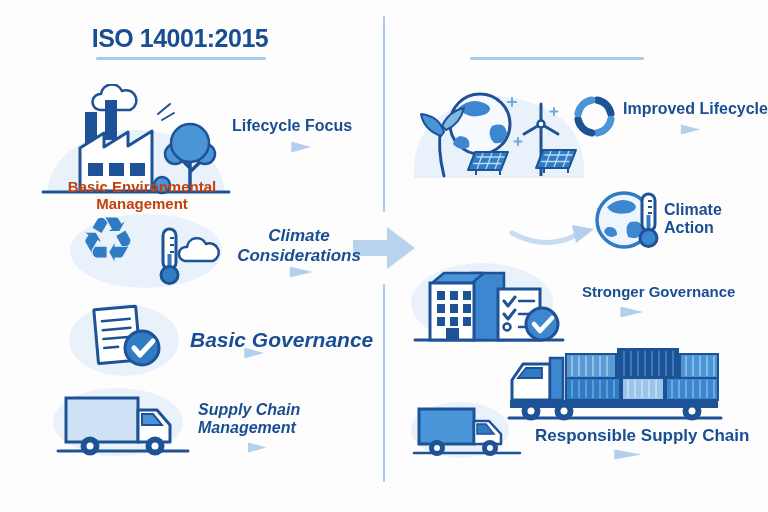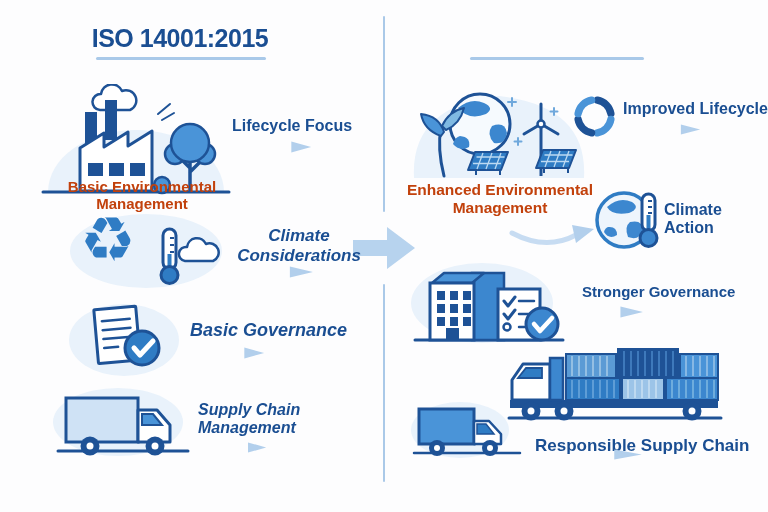--- a/index.html
+++ b/index.html
@@ -17,26 +17,26 @@
   .divider{position:absolute;left:383px;width:2px;background:#aac9e8;border-radius:1px;}
   .divider.top{top:16px;height:196px;}
   .divider.bot{top:284px;height:198px;}
   .caption{position:absolute;font-weight:700;color:#c2410c;}
   .cap-bem{left:24px;top:178px;width:236px;text-align:center;font-size:15px;}
   .cap-eem{left:402px;top:181px;width:196px;text-align:center;font-size:15.5px;line-height:1.15;}
   .ann{position:absolute;font-weight:700;color:#1a4e92;}
   .ann.it{font-style:italic;}
   .ann-lifecycle{left:232px;top:117px;font-size:16px;white-space:nowrap;}
   .ann-climate{left:228px;top:226px;width:142px;font-size:17px;line-height:1.15;text-align:center;}
-  .ann-gov{left:190px;top:320px;font-size:18px;white-space:nowrap;}
+  .ann-gov{left:190px;top:328px;font-size:21px;white-space:nowrap;}
   .ann-supply{left:198px;top:401px;width:118px;font-size:16px;line-height:1.15;}
   .ann-improved{left:623px;top:100px;font-size:16px;white-space:nowrap;}
   .ann-climact{left:664px;top:201px;width:72px;font-size:16px;line-height:1.15;}
   .ann-stronger{left:558px;top:283px;font-size:15px;white-space:nowrap;margin-left:24px;}
-  .ann-responsible{left:535px;top:436px;font-size:17px;white-space:nowrap;}
+  .ann-responsible{left:535px;top:426px;font-size:17px;white-space:nowrap;}
   svg.icon{position:absolute;display:block;}
   .factory-svg{left:38px;top:84px;width:196px;height:112px;}
   .blob2{position:absolute;left:70px;top:214px;width:152px;height:74px;background:#e9f2fb;border-radius:50%;}
   .recycle{position:absolute;left:80px;top:209px;font-size:62px;line-height:1;color:#2f7cc4;font-weight:400;}
   .thermo-svg{left:156px;top:226px;width:27px;height:60px;}
   .cloud-svg{left:176px;top:234px;width:46px;height:30px;}
   .doc-svg{left:68px;top:300px;width:118px;height:76px;}
   .truck-svg{left:52px;top:384px;width:142px;height:76px;}
   .globeren-svg{left:408px;top:86px;width:182px;height:94px;}
   .cycle-svg{left:571px;top:93px;width:47px;height:47px;}
@@ -169,21 +169,20 @@
       <path d="M4,20 L11,2 H44 L37,20 Z" fill="#2f7cc4" stroke="#1e5296" stroke-width="2" stroke-linejoin="round"></path>
       <path d="M12.5,7 h28 M9,13.5 h28 M19,3 l-6,16 M28,3 l-6,16 M37,3 l-6,16" stroke="#bcd9f2" stroke-width="1.3" fill="none"></path>
       <path d="M12,20 v5 M36,20 v5" stroke="#1e5296" stroke-width="2"></path>
     </g>
     <g transform="translate(124,62)">
       <path d="M4,20 L11,2 H44 L37,20 Z" fill="#2f7cc4" stroke="#1e5296" stroke-width="2" stroke-linejoin="round"></path>
       <path d="M12.5,7 h28 M9,13.5 h28 M19,3 l-6,16 M28,3 l-6,16 M37,3 l-6,16" stroke="#bcd9f2" stroke-width="1.3" fill="none"></path>
       <path d="M12,20 v5 M36,20 v5" stroke="#1e5296" stroke-width="2"></path>
     </g>
   </svg>
-  <div class="caption cap-eem">Enhanced Environmental Management</div>
   <svg class="icon cycle-svg" viewBox="0 0 48 48">
     <g fill="none" stroke-width="7.5" stroke-linecap="round">
       <path d="M26.95,7.26 A17,17 0 0 1 40.74,21.05" stroke="#1e5296"></path>
       <path d="M40.74,26.95 A17,17 0 0 1 26.95,40.74" stroke="#4a94d8"></path>
       <path d="M21.05,40.74 A17,17 0 0 1 7.26,26.95" stroke="#1e5296"></path>
       <path d="M7.26,21.05 A17,17 0 0 1 21.05,7.26" stroke="#4a94d8"></path>
     </g>
   </svg>
   <div class="ann ann-improved">Improved Lifecycle</div>
   <svg class="flow fa5" viewBox="0 0 80 14" preserveAspectRatio="none">

